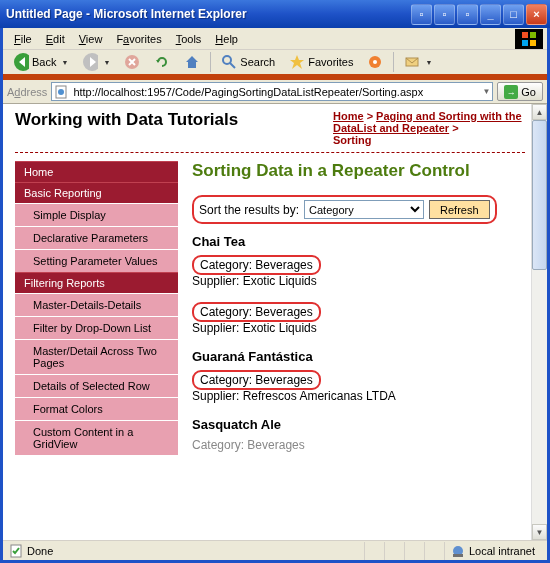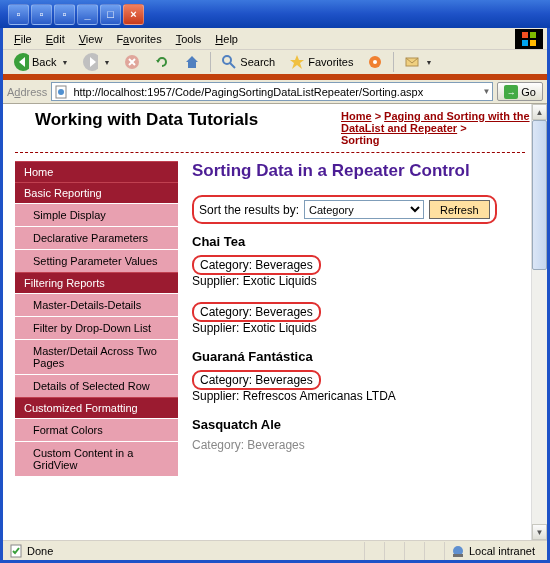--- a/index.html
+++ b/index.html
@@ -33,35 +33,35 @@
 .addrbar .go .go-ico { width: 14px; height: 14px; background: #4a4; border-radius: 2px; display: flex; align-items: center; justify-content: center; color: #fff; font-size: 9px; }
 
 .content { height: 436px; background: #fff; position: relative; display: flex; flex-direction: column; }
 .content-inner { flex: 1; overflow: hidden; padding: 6px 2px 0 12px; display: flex; }
 .scrollbar { position: absolute; right: 0; top: 0; bottom: 0; width: 16px; background: #f0f0ec; border-left: 1px solid #ddd; }
 .scrollbar .up,.scrollbar .down { height: 16px; background: linear-gradient(#fbfbfb,#e0e0d8); border: 1px solid #c8c8c0; display: flex; align-items: center; justify-content: center; font-size: 8px; color: #555; }
 .scrollbar .track { position: absolute; top: 16px; bottom: 16px; left: 0; right: 0; }
 .scrollbar .thumb { position: absolute; top: 0; left: 0; right: 0; height: 150px; background: linear-gradient(90deg,#dbe6f6,#c5d7ef); border: 1px solid #9ab; border-radius: 2px; }
 .scrollbar .down { position: absolute; bottom: 0; left: 0; right: 0; }
 
-.header-row { display: flex; align-items: flex-start; margin-bottom: 6px; padding-right: 4px; margin-left: 20px; }
+.header-row { display: flex; align-items: flex-start; margin-bottom: 6px; padding-right: 12px; }
 .header-row h1 { font-family: Verdana, Geneva, sans-serif; font-size: 17px; font-weight: bold; color: #000; margin: 0; flex: 1; }
 .breadcrumb { font-size: 11px; color: #990000; max-width: 200px; text-align: left; }
 .breadcrumb a { color: #990000; text-decoration: underline; font-weight: bold; }
 .breadcrumb .plain { color: #990000; font-weight: bold; }
 .breadcrumb .sep { font-weight: bold; }
 .dashrule { border: 0; border-top: 1px dashed #990000; margin: 2px 20px 8px 0; }
 
 .body-row { display: flex; gap: 14px; padding-right: 20px; }
 .sidebar { width: 163px; flex-shrink: 0; }
 .nav-section { background: #9b1b30; color: #fff; font-size: 11px; padding: 4px 9px; border-top: 1px solid #c04050; }
 .nav-item { background: #e8a0b0; color: #000; font-size: 11px; padding: 5px 9px 5px 18px; border-top: 1px solid #fff; }
 
 .main { flex: 1; font-family: Verdana, Geneva, sans-serif; }
-.main h2 { font-size: 17px; font-weight: bold; margin: 0 0 14px; color: #4c1d95; }
+.main h2 { font-size: 17px; font-weight: bold; margin: 0 0 14px; color: #4d7c0f; }
 .sort-row { display: flex; align-items: center; gap: 5px; margin-bottom: 10px; border: 2px solid #e03030; border-radius: 10px; padding: 3px 5px; width: fit-content; }
 .sort-row .lbl { font-size: 12px; }
 .sort-row select { font-size: 11px; font-family: inherit; border: 1px solid #7f9db9; height: 19px; width: 120px; background: #fff; }
 .sort-row .refresh { font-size: 11px; font-family: inherit; border: 1px solid #666; background: #ffe0a0; padding: 1px 10px; height: 19px; }
 
 .product { margin-bottom: 14px; }
 .product .name { font-size: 13px; font-weight: bold; margin-bottom: 6px; }
 .product .cat { font-size: 12px; border: 2px solid #e03030; border-radius: 9px; padding: 1px 6px; display: inline-block; }
 .product .sup { font-size: 12px; margin-top: -1px; }
 
@@ -70,20 +70,21 @@
 .statusbar .cell:first-child { flex: 1; border-left: 0; padding-left: 0; }
 .statusbar .cell.empty { width: 20px; }
 .statusbar .ico { width: 14px; height: 14px; }
 
 .winborder { border: 3px solid #1e52c7; border-top: 0; }
 </style>
 </head>
 <body>
 
 <div class="titlebar">
+  <span class="title">Untitled Page - Microsoft Internet Explorer</span>
   <div class="wbtn small">▫</div>
   <div class="wbtn small">▫</div>
   <div class="wbtn small">▫</div>
   <div class="wbtn min">_</div>
   <div class="wbtn max">□</div>
   <div class="wbtn close">×</div>
 </div>
 
 <div class="winborder">
 
@@ -220,21 +221,20 @@
               <div class="nav-section">Home</div>
               <div class="nav-section">Basic Reporting</div>
               <div class="nav-item">Simple Display</div>
               <div class="nav-item">Declarative Parameters</div>
               <div class="nav-item">Setting Parameter Values</div>
               <div class="nav-section">Filtering Reports</div>
               <div class="nav-item">Master-Details-Details</div>
               <div class="nav-item">Filter by Drop-Down List</div>
               <div class="nav-item">Master/Detail Across Two Pages</div>
               <div class="nav-item">Details of Selected Row</div>
-              <div class="nav-section">Customized Formatting</div>
               <div class="nav-item">Format Colors</div>
               <div class="nav-item">Custom Content in a GridView</div>
             </div>
         <div class="main">
           <h2>Sorting Data in a Repeater Control</h2>
           <div class="sort-row">
             <span class="lbl">Sort the results by:</span>
             <select>
               <option>Category</option>
             </select>

